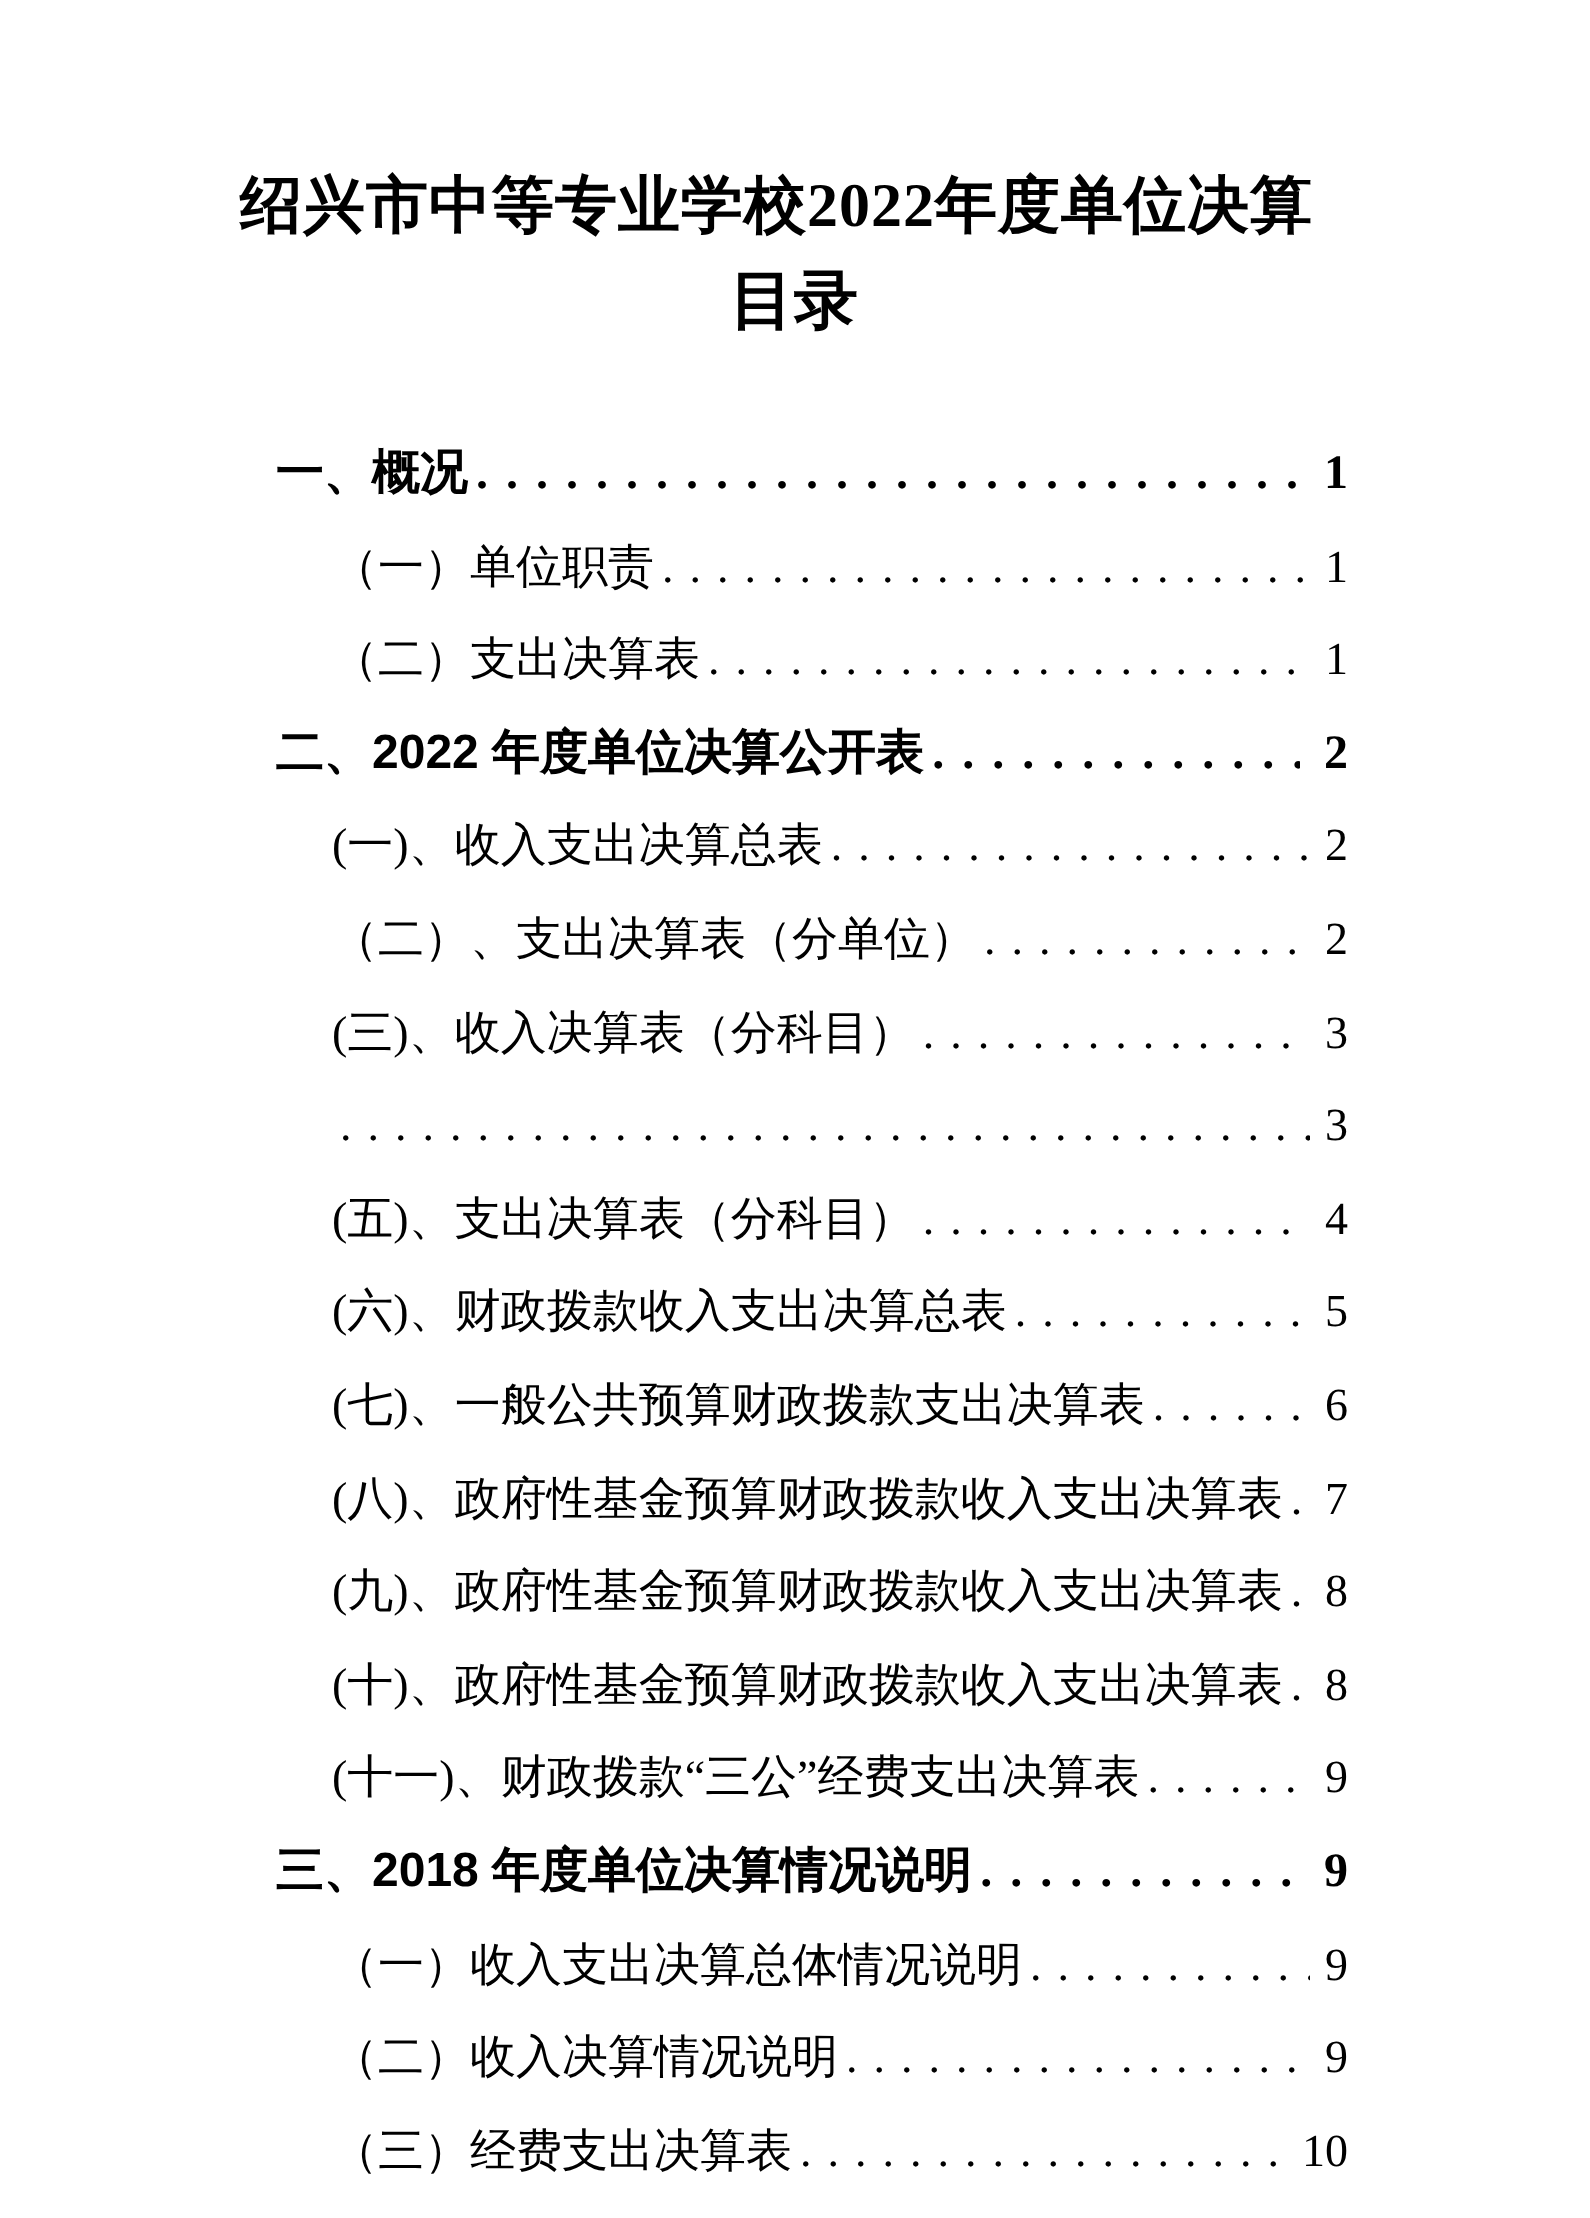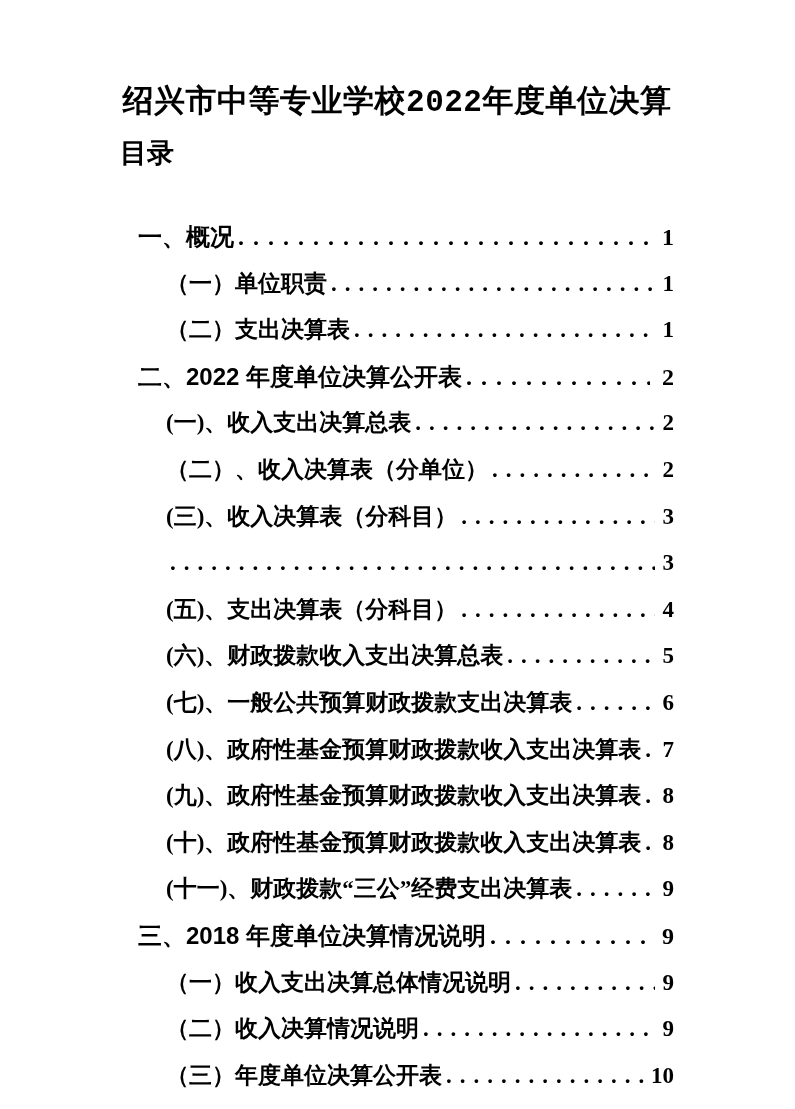--- a/index.html
+++ b/index.html
@@ -10,54 +10,55 @@
     color: #000000;
     overflow: hidden;
     font-family: "Liberation Serif", serif;
   }
   .doc-page {
     width: 795px;
     height: 1109px;
     padding: 78px 121px 0 120px;
   }
   .doc-title {
-    font-family: Liberation Mono, monospace;
+    font-family: Liberation Serif, serif;
     font-weight: bold;
     font-size: 31px;
     line-height: 50px;
-    text-align: center;
+    text-align: left;
     letter-spacing: 0.5px;
     white-space: nowrap;
   }
   .doc-subtitle {
-    font-family: Liberation Serif, serif;
+    font-family: Liberation Mono, monospace;
     font-weight: bold;
-    font-size: 27px;
+    font-size: 32px;
     line-height: 50px;
+    text-align: center;
   }
   .toc-list {
     margin-top: 36px;
     margin-left: 18px;
   }
   .toc-row {
     display: flex;
     align-items: baseline;
     height: 46.6px;
     line-height: 46.6px;
     white-space: nowrap;
     cursor: pointer;
   }
   .toc-row.level-1 {
     font-family: "Liberation Sans", sans-serif;
     font-weight: bold;
     font-size: 24px;
   }
   .toc-row.level-2 {
     font-family: "Liberation Serif", serif;
-    font-weight: bold;
+    font-weight: normal;
     font-size: 23px;
     padding-left: 28px;
   }
   .toc-label {
     flex: 0 0 auto;
   }
   .toc-leader {
     flex: 1 1 auto;
     overflow: hidden;
     white-space: nowrap;
@@ -103,21 +104,21 @@
     <span class="toc-label">二、2022 年度单位决算公开表</span>
     <span class="toc-leader">................................................................................</span>
     <span class="toc-page">2</span>
   </div>
       <div class="toc-row level-2">
     <span class="toc-label">(一)、收入支出决算总表</span>
     <span class="toc-leader">................................................................................</span>
     <span class="toc-page">2</span>
   </div>
       <div class="toc-row level-2">
-    <span class="toc-label">（二）、收入决算表（分单位）</span>
+    <span class="toc-label">（二）、支出决算表（分单位）</span>
     <span class="toc-leader">................................................................................</span>
     <span class="toc-page">2</span>
   </div>
       <div class="toc-row level-2">
     <span class="toc-label">(三)、收入决算表（分科目）</span>
     <span class="toc-leader">................................................................................</span>
     <span class="toc-page">3</span>
   </div>
       <div class="toc-row level-2">
     <span class="toc-leader">................................................................................</span>
@@ -167,18 +168,18 @@
     <span class="toc-label">（一）收入支出决算总体情况说明</span>
     <span class="toc-leader">................................................................................</span>
     <span class="toc-page">9</span>
   </div>
       <div class="toc-row level-2">
     <span class="toc-label">（二）收入决算情况说明</span>
     <span class="toc-leader">................................................................................</span>
     <span class="toc-page">9</span>
   </div>
       <div class="toc-row level-2">
-    <span class="toc-label">（三）年度单位决算公开表</span>
+    <span class="toc-label">（三）经费支出决算表</span>
     <span class="toc-leader">................................................................................</span>
     <span class="toc-page">10</span>
   </div>
     </div>
 </div>
 
 </body></html>

